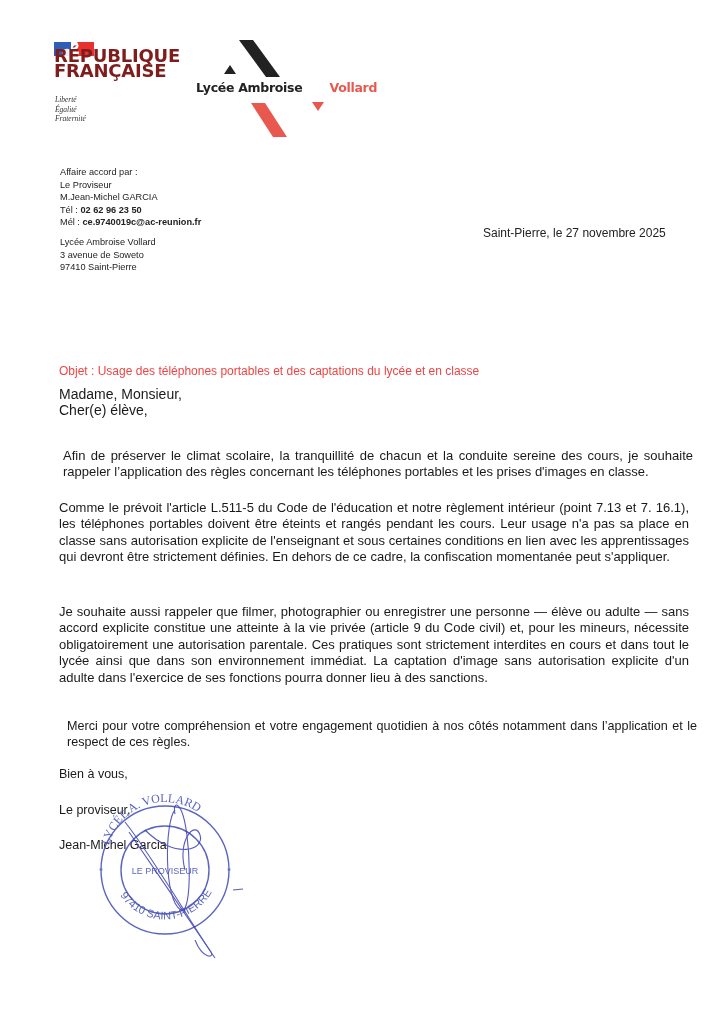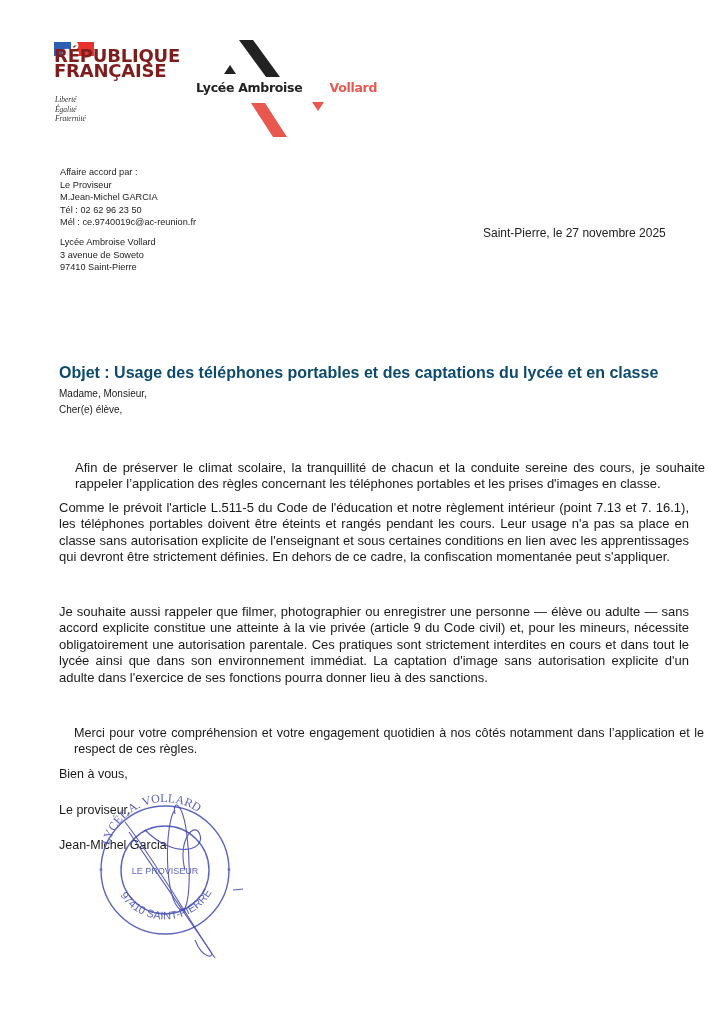--- a/index.html
+++ b/index.html
@@ -15,27 +15,27 @@
               font-size: 7.5px; line-height: 9.5px; color: #333; }
 
   
   .lycee-logo { left: 196px; top: 40px; width: 160px; height: 100px; }
   .lycee-name { left: 196px; top: 80px; font-family: "DejaVu Sans", sans-serif; font-weight: bold;
                 font-size: 12.5px; color: #222; white-space: nowrap; letter-spacing: -0.3px; }
   .lycee-name .accent { color: #e8584f; margin-left: 23px; }
 
   
   .sender { left: 60px; top: 166px; font-size: 9.2px; line-height: 12.5px; color: #222; }
-  .sender .b { font-weight: normal; }
+  .sender .b { font-weight: bold; }
   .address { left: 60px; top: 236px; font-size: 9.2px; line-height: 12.5px; color: #222; }
 
   .date { left: 483px; top: 178px; font-size: 12px; color: #222; margin-top: 48px; }
 
-  .subject { left: 59px; top: 364px; font-size: 16px; font-weight: bold; color: #0c4a6e; }
-  .greeting { left: 59px; top: 386px; font-size: 10px; line-height: 16px; }
+  .subject { left: 59px; top: 364px; font-size: 12px; font-weight: normal; color: #ef4444; }
+  .greeting { left: 59px; top: 386px; font-size: 14px; line-height: 16px; }
 
   .para { left: 59px; width: 630px; font-size: 13px; line-height: 16.4px; text-align: justify; color: #1a1a1a; }
   .p1 { top: 444px; }
   .p2 { top: 500px; }
   .p3 { top: 604px; }
   .p4 { top: 710px; font-size: 12.6px; }
 
   .closing { left: 59px; top: 767px; font-size: 12.5px; }
   .role { left: 59px; top: 803px; font-size: 12.5px; }
   .signer { left: 59px; top: 838px; font-size: 12.5px; }
@@ -97,24 +97,24 @@
 
 <div class="abs date">Saint-Pierre, le 27 novembre 2025</div>
 
 <div class="abs subject">Objet : Usage des téléphones portables et des captations du lycée et en classe</div>
 
 <div class="abs greeting">
   <div>Madame, Monsieur,</div>
   <div>Cher(e) élève,</div>
 </div>
 
-<p class="abs para p1" style="margin:16px">Afin de préserver le climat scolaire, la tranquillité de chacun et la conduite sereine des cours, je souhaite rappeler l’application des règles concernant les téléphones portables et les prises d'images en classe.</p>
+<p class="abs para p1" style="margin:4px">Afin de préserver le climat scolaire, la tranquillité de chacun et la conduite sereine des cours, je souhaite rappeler l’application des règles concernant les téléphones portables et les prises d'images en classe.</p>
 <p class="abs para p2" style="margin:0">Comme le prévoit l'article L.511-5 du Code de l'éducation et notre règlement intérieur (point 7.13 et 7. 16.1), les téléphones portables doivent être éteints et rangés pendant les cours. Leur usage n'a pas sa place en classe sans autorisation explicite de l'enseignant et sous certaines conditions en lien avec les apprentissages qui devront être strictement définies. En dehors de ce cadre, la confiscation momentanée peut s'appliquer.</p>
 <p class="abs para p3" style="margin:0">Je souhaite aussi rappeler que filmer, photographier ou enregistrer une personne — élève ou adulte — sans accord explicite constitue une atteinte à la vie privée (article 9 du Code civil) et, pour les mineurs, nécessite obligatoirement une autorisation parentale. Ces pratiques sont strictement interdites en cours et dans tout le lycée ainsi que dans son environnement immédiat. La captation d'image sans autorisation explicite d'un adulte dans l'exercice de ses fonctions pourra donner lieu à des sanctions.</p>
-<p class="abs para p4" style="margin:15px">Merci pour votre compréhension et votre engagement quotidien à nos côtés notamment dans l’application et le respect de ces règles.</p>
+<p class="abs para p4" style="margin:8px">Merci pour votre compréhension et votre engagement quotidien à nos côtés notamment dans l’application et le respect de ces règles.</p>
 
 <div class="abs closing">Bien à vous,</div>
 <div class="abs role">Le proviseur,</div>
 <div class="abs signer">Jean-Michel Garcia</div>
 
 <svg class="abs stamp" viewBox="0 0 160 180">
   <defs>
     <path id="arcTop" d="M 22 80 A 58 58 0 0 1 138 80"></path>
     <path id="arcBottom" d="M 28 100 A 54 54 0 0 0 132 100"></path>
   </defs>

